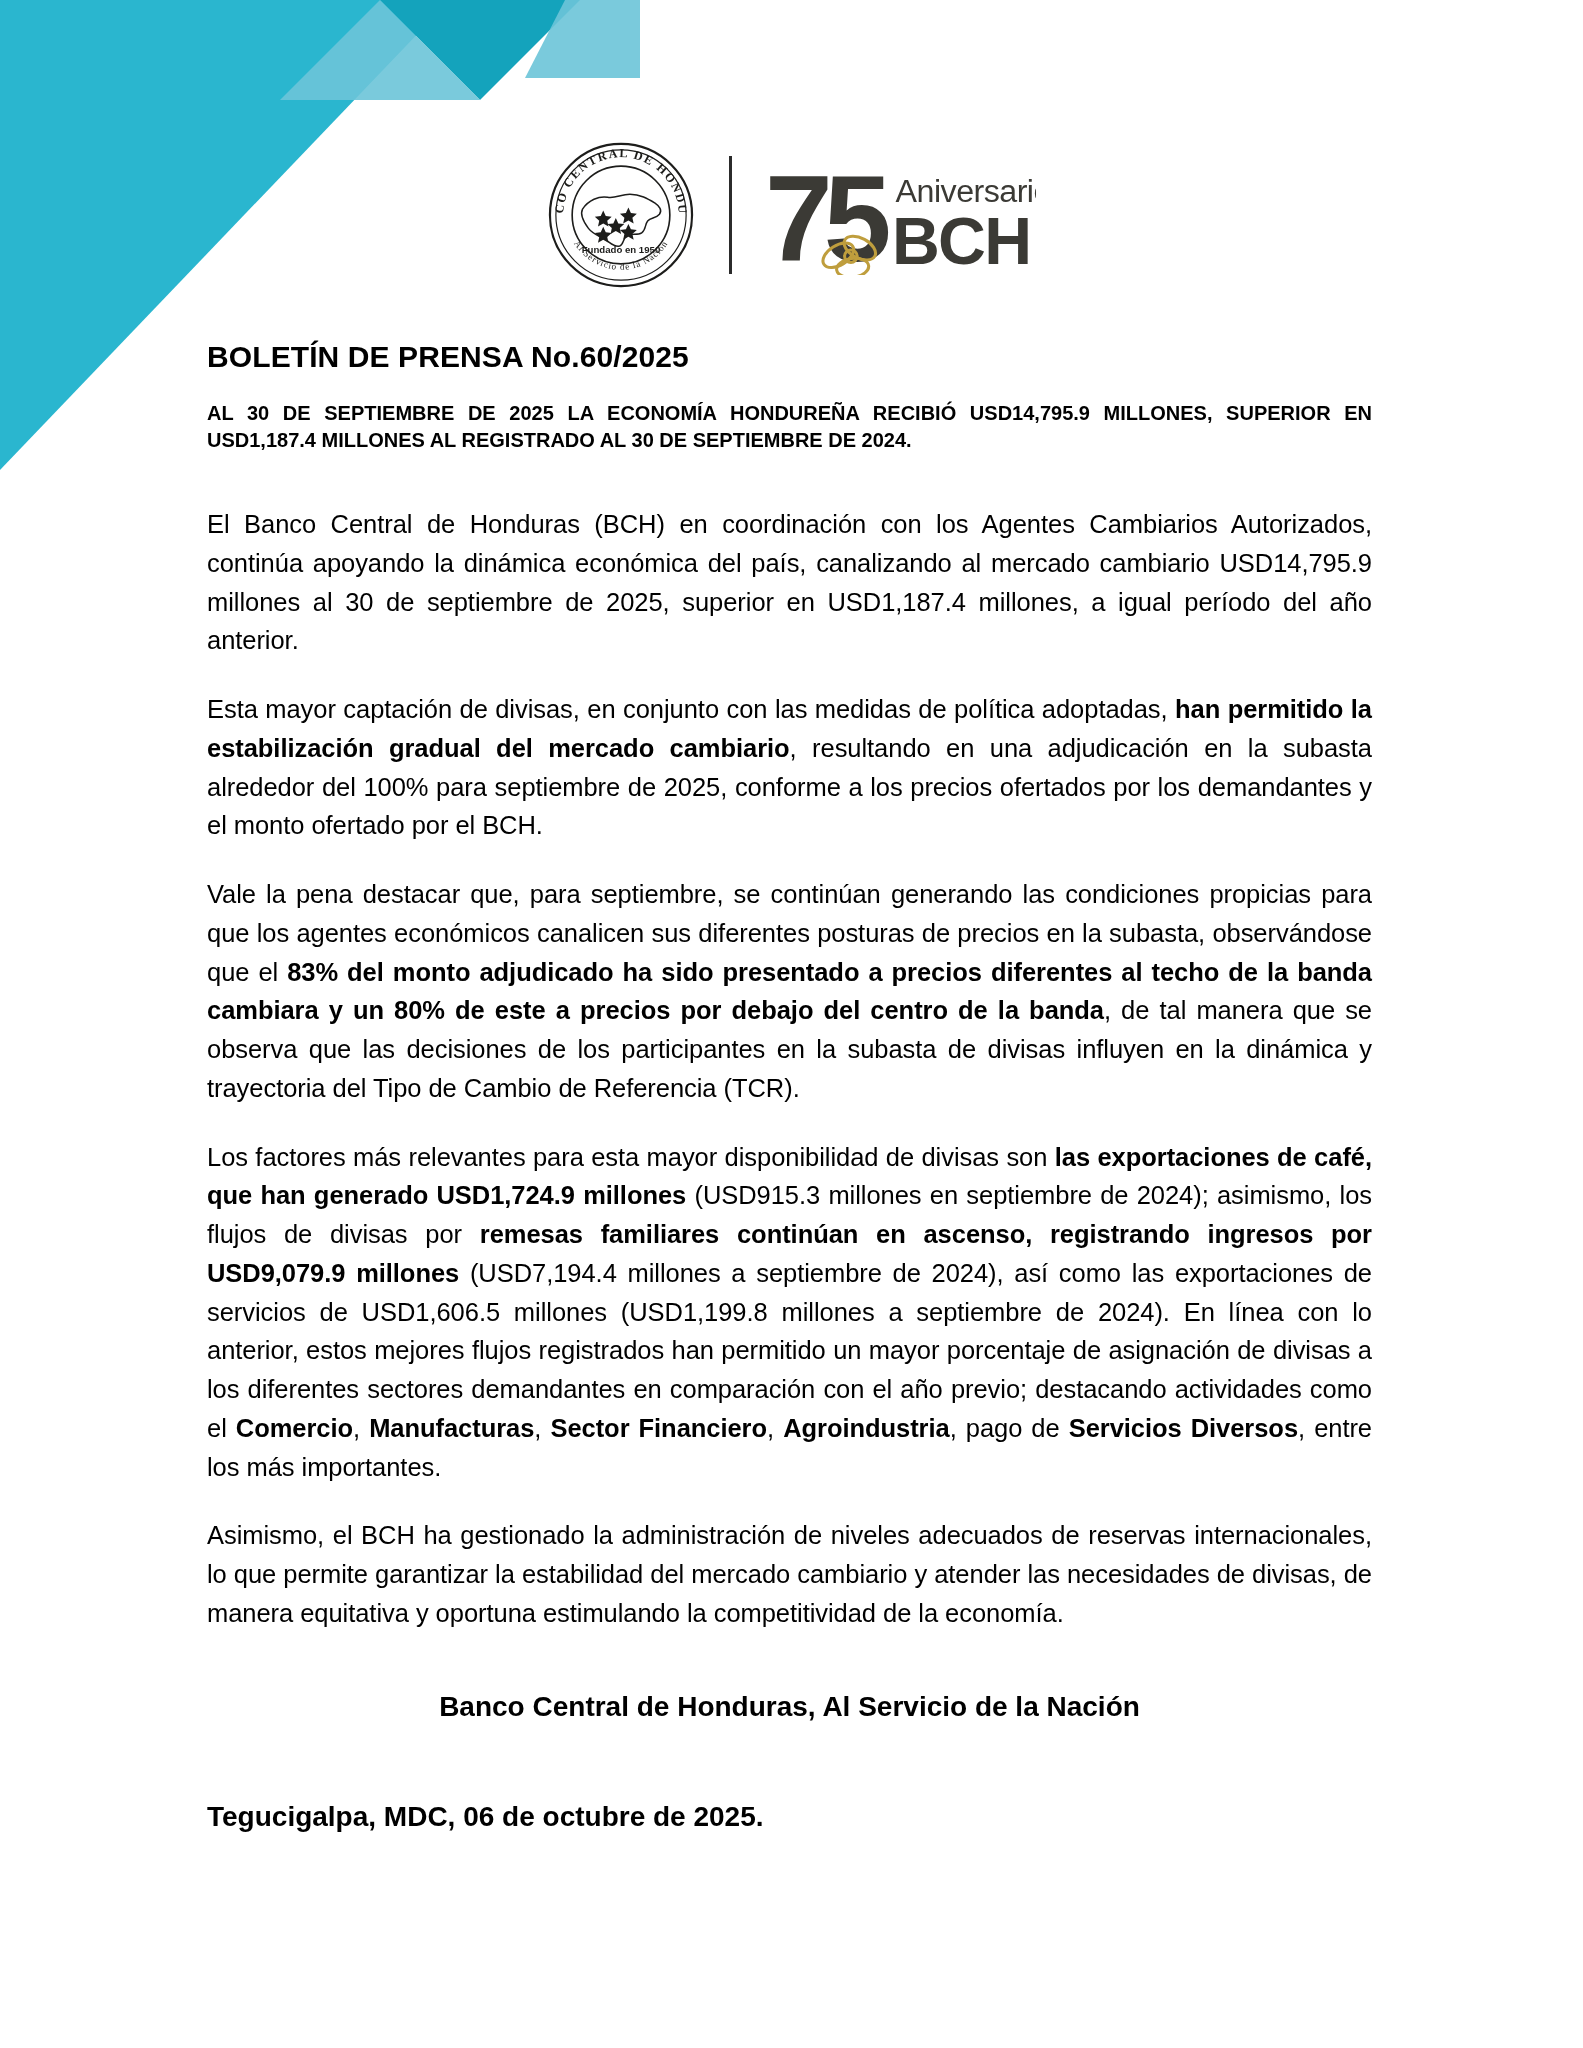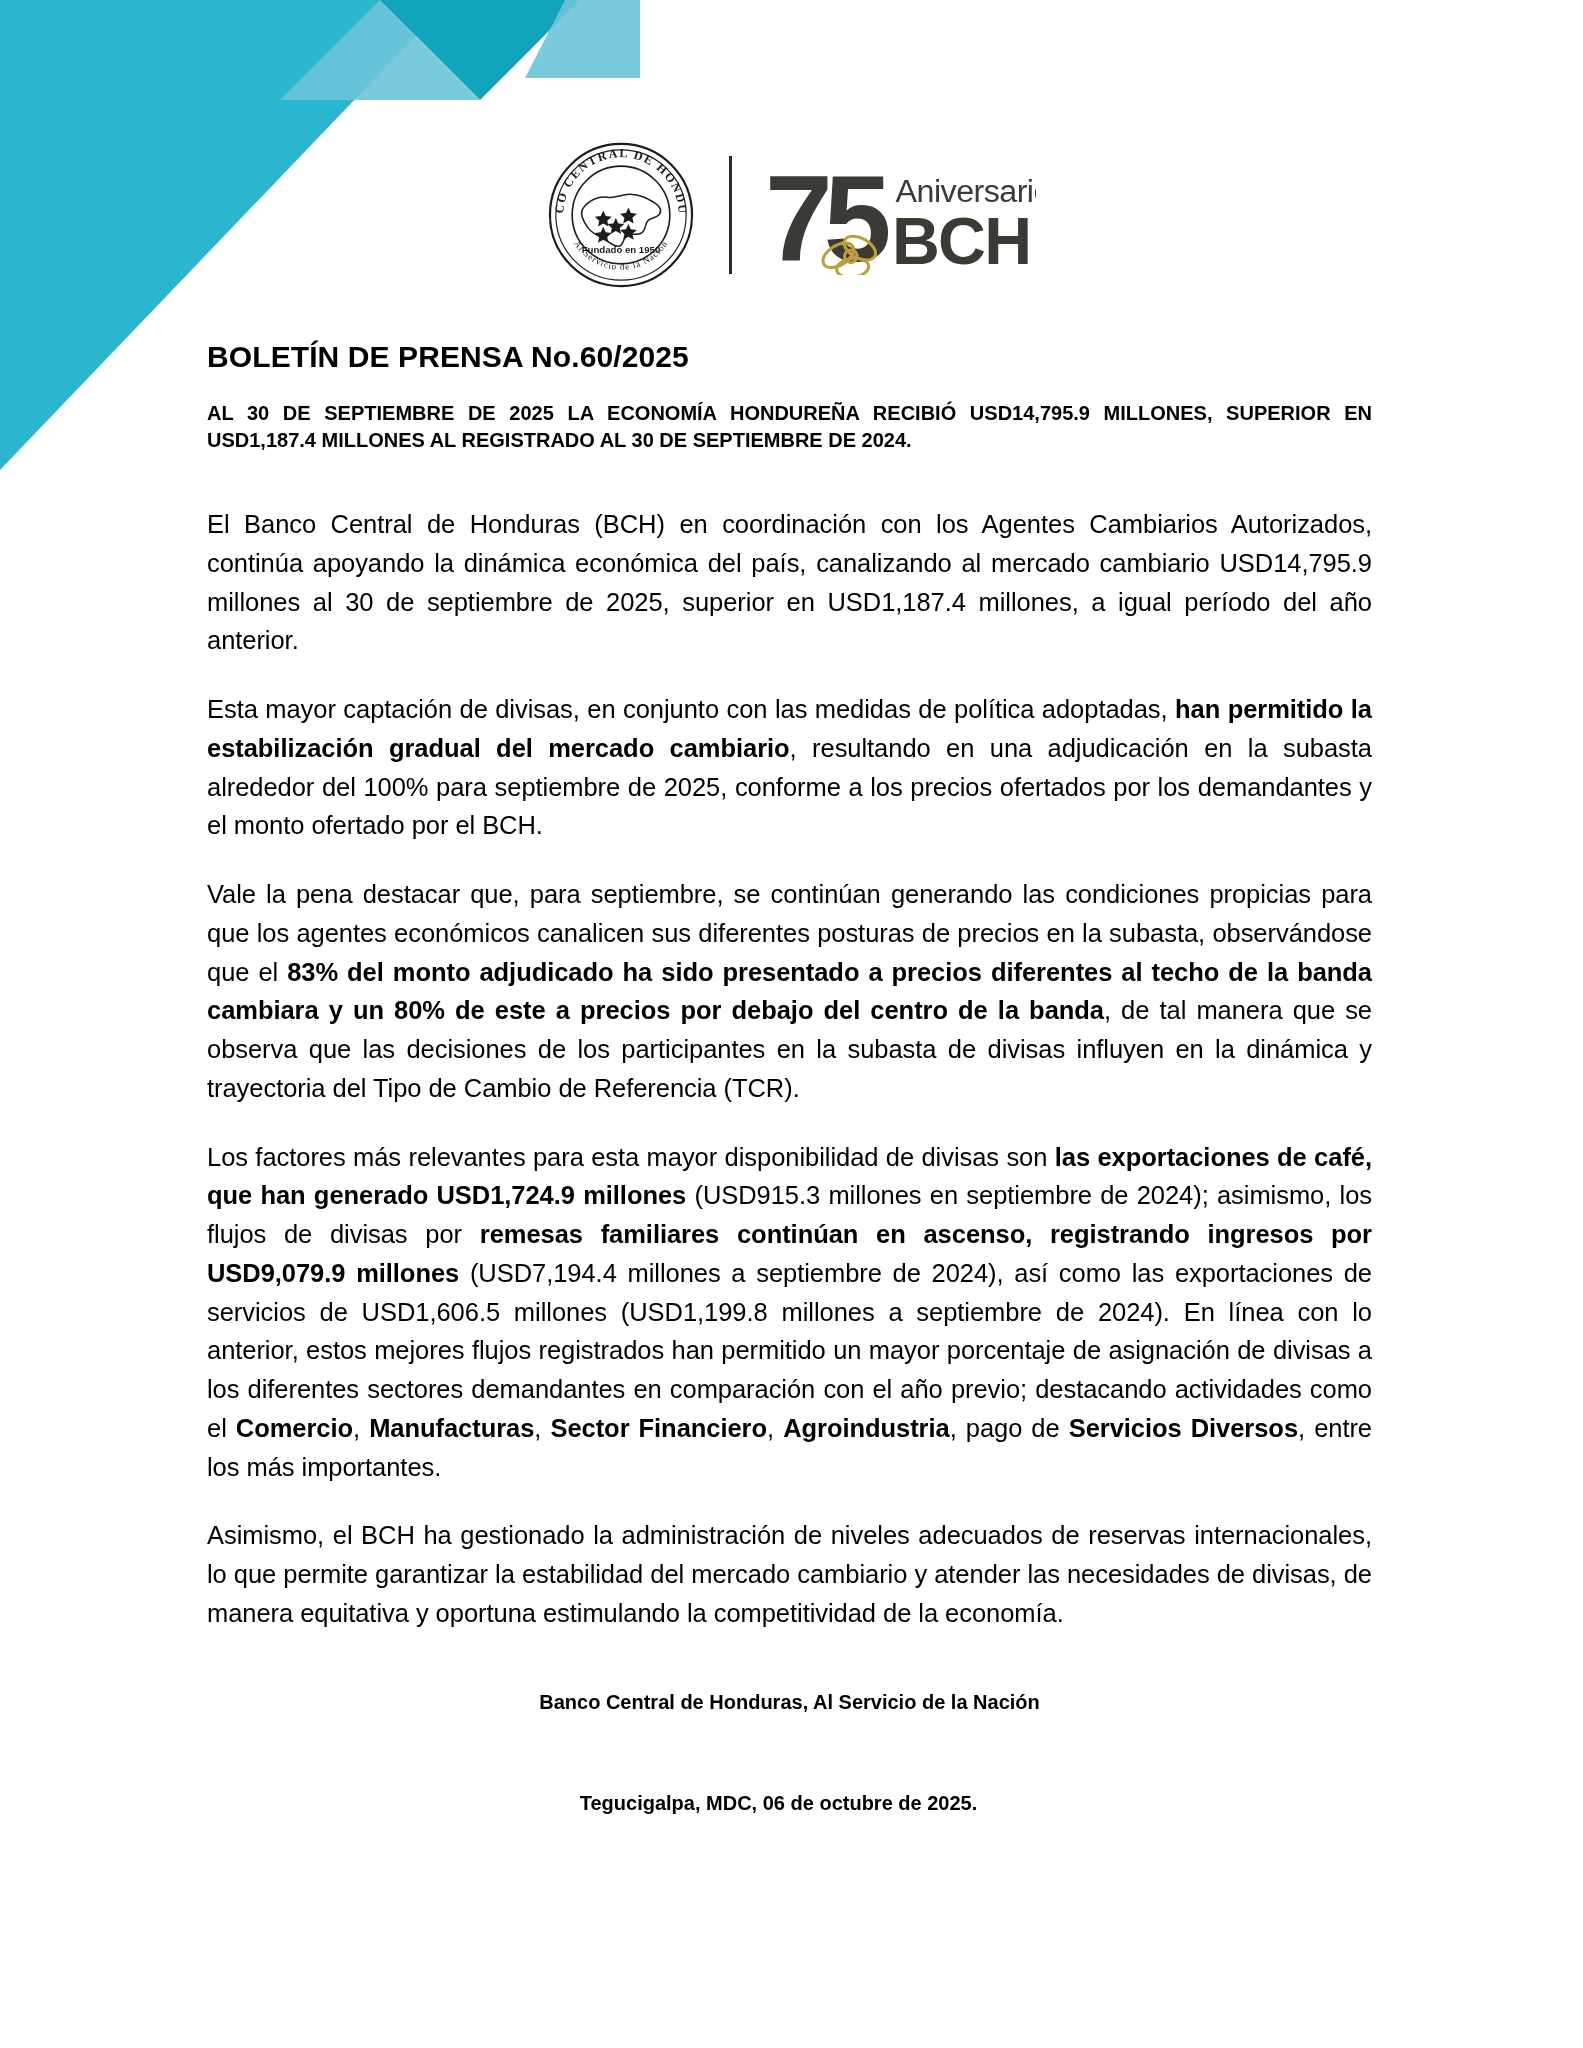--- a/index.html
+++ b/index.html
@@ -87,29 +87,29 @@
     text-align: justify;
     text-align-last: left;
     margin: 12px 0 30px 0;
     font-stretch: condensed;
     letter-spacing: -0.05px;
   }
   .para b { font-weight: bold; }
 
   .signature {
     font-weight: bold;
-    font-size: 20px;
+    font-size: 28px;
     font-stretch: condensed;
   }
   #signature-line {
     text-align: center;
     margin: 58px 0 0 0;
   }
   #dateline {
-    text-align: center;
+    text-align: left;
     margin: 78px 0 0 0;
     padding-right: 22px;
   }
 </style>
 </head>
 <body>
 
 <svg id="header-graphic" viewBox="0 0 640 470" preserveAspectRatio="none" aria-hidden="true">
   <polygon points="0,0 450,0 0,470" fill="#2ab6cf"></polygon>
   <polygon points="380,0 580,0 480,100" fill="#14a3bc"></polygon>

